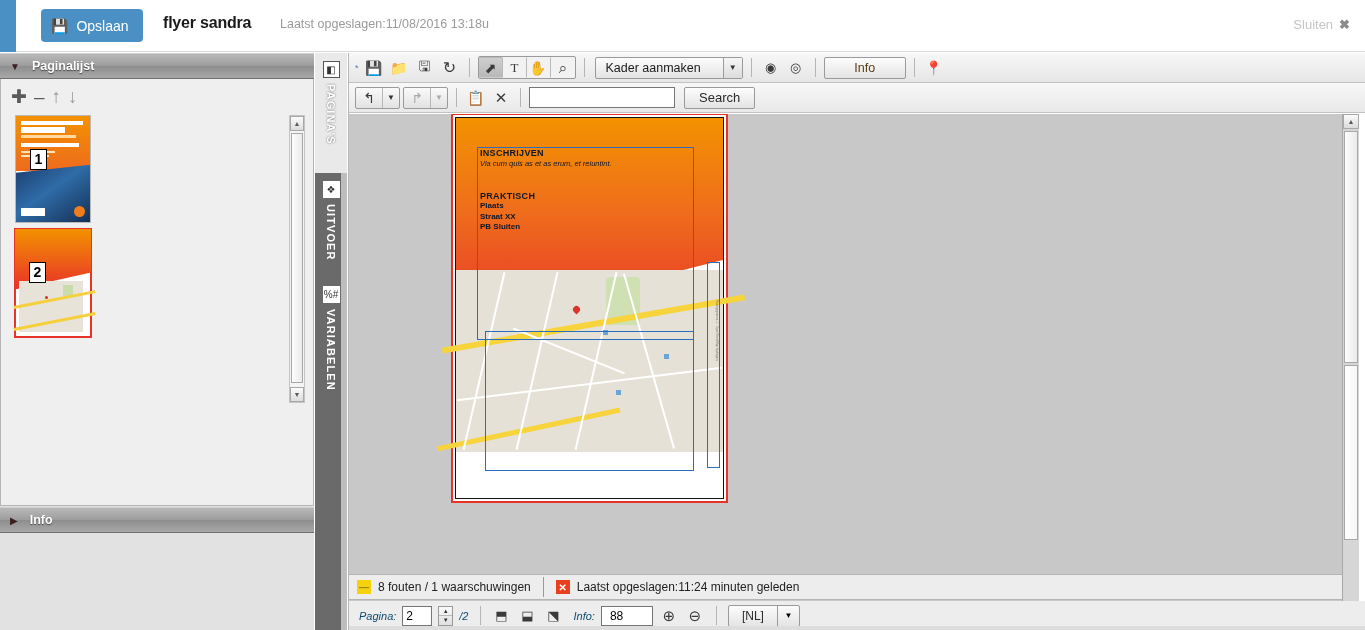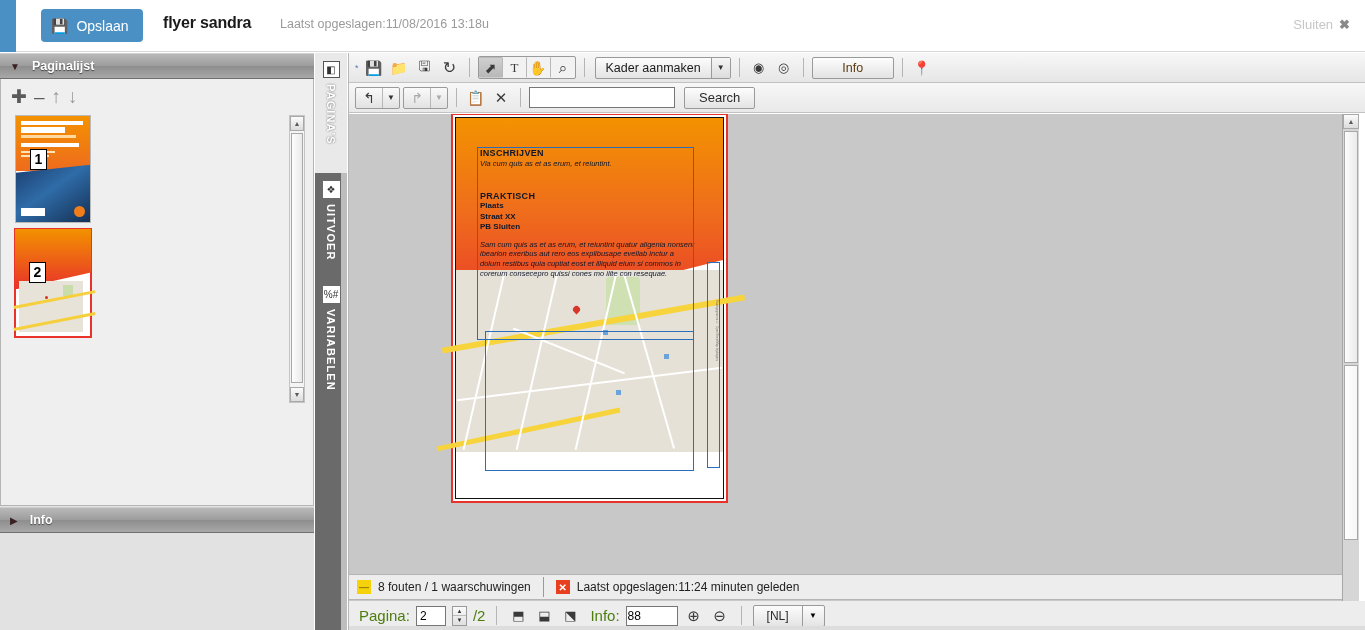--- a/index.html
+++ b/index.html
@@ -177,30 +177,30 @@
     background:#ededed; border-top:1px solid #b4b4b4; border-bottom:1px solid #b4b4b4;
     display:flex; align-items:center; padding-left:8px; gap:0; }
   .sq{ width:14px; height:14px; display:flex; align-items:center;
     justify-content:center; font-size:10px; font-weight:bold; color:#fff; }
   .sq.warn{ background:#f5d20c; color:#9a8400; }
   .sq.err{ background:#e8401f; }
   .stxt{ font-size:12px; color:#222; margin-left:7px; }
   .ssep{ width:1px; height:20px; background:#9a9a9a; margin:0 12px; }
   #bottombar{ position:absolute; left:0; top:548px; width:1017px; height:29px;
     background:#ededed; display:flex; align-items:center; padding-left:10px; gap:6px; }
-  .blab{ font-size:15px; color:#4d7c0f; }
+  .blab{ font-size:11px; color:#0c4a6e;font-style:italic; }
   #pageno{ width:30px; height:20px; border:1px solid #767676; background:#fff;
     font-size:12px; padding:0 3px; font-family:"Liberation Sans", sans-serif; }
   .spin{ display:flex; flex-direction:column; width:15px; height:20px;
     border:1px solid #9a9a9a; background:linear-gradient(to bottom,#fafafa,#e0e0e0); }
   .spin div{ flex:1; display:flex; align-items:center; justify-content:center;
     font-size:6px; color:#333; cursor:pointer; }
   .spin div:first-child{ border-bottom:1px solid #bbb; }
   #zoominput{ width:52px; height:20px; border:1px solid #767676; background:#fff;
-    font-size:12px; padding:0 1px; font-family:"Liberation Sans", sans-serif; }
+    font-size:12px; padding:0 8px; font-family:"Liberation Sans", sans-serif; }
   .bicon{ width:20px; height:20px; display:flex; align-items:center;
     justify-content:center; font-size:13px; color:#3a3a3a; cursor:pointer; }
   #langsel{ display:flex; align-items:center; border:1px solid #9a9a9a;
     border-radius:2px; background:linear-gradient(to bottom,#fcfcfc,#e4e4e4);
     height:22px; width:72px; cursor:pointer; }
   #langsel .lv{ flex:1; text-align:center; font-size:12px; color:#2a2a2a; }
   #langsel .la{ width:22px; height:100%; border-left:1px solid #9a9a9a;
     display:flex; align-items:center; justify-content:center; font-size:8px; }
 
   
@@ -321,21 +321,21 @@
     <div class="tbtn">🖫</div>
     <div class="tbtn" style="font-size:16px;">↻</div>
     <div class="tsep"></div>
     <div class="tgroup">
       <div class="tbtn on">⬈</div>
       <div class="tbtn" style="font-size:13px;font-family:'Liberation Serif',serif;">T</div>
       <div class="tbtn">✋</div>
       <div class="tbtn" style="font-size:15px;">⌕</div>
     </div>
     <div class="tsep"></div>
-    <div class="combo" style="margin-left:2px;">
+    <div class="combo" style="margin-left:2px;gap:12px;">
       <span class="lbl">Kader aanmaken</span>
       <span class="arw">▼</span>
     </div>
     <div class="tsep"></div>
     <div class="tbtn" style="font-size:13px;">◉</div>
     <div class="tbtn" style="font-size:13px;">◎</div>
     <div class="tsep"></div>
     <div class="pbtn">Info</div>
     <div class="tsep"></div>
     <div class="tbtn" style="font-size:14px;">📍</div>
@@ -381,21 +381,20 @@
             </div>
         </div>
 
         <div id="ptext">
           <div class="pt-h">INSCHRIJVEN</div>
           <div class="pt-i">Via cum quis as et as erum, et reiuntint.</div>
           <div class="pt-h" style="margin-top:23px;">PRAKTISCH</div>
           <div class="pt-b">Plaats</div>
           <div class="pt-b">Straat XX</div>
           <div class="pt-b">PB Sluiten</div>
-          <div class="pt-body">Sam cum quis as et as erum, et reiuntint quatur aligenia nonsent ibearion exeribus aut rero eos explibusape evellab inctur a dolum restibus quia cuptiat eost et illiquid eium si commos in corerum consecepro quissi cones mo ilite con resequae.</div>
         </div>
 
         <div class="frame" style="left:8%;top:7.5%;width:81%;height:51%;"></div>
         <div class="frame" style="left:11%;top:56%;width:78%;height:37%;"></div>
         <div class="frame" style="left:94%;top:38%;width:5%;height:54%;"></div>
         <div id="vcredit">Kaartgegevens © OpenStreetMap bijdragers</div>
       </div>
     </div>
   </div>
 

